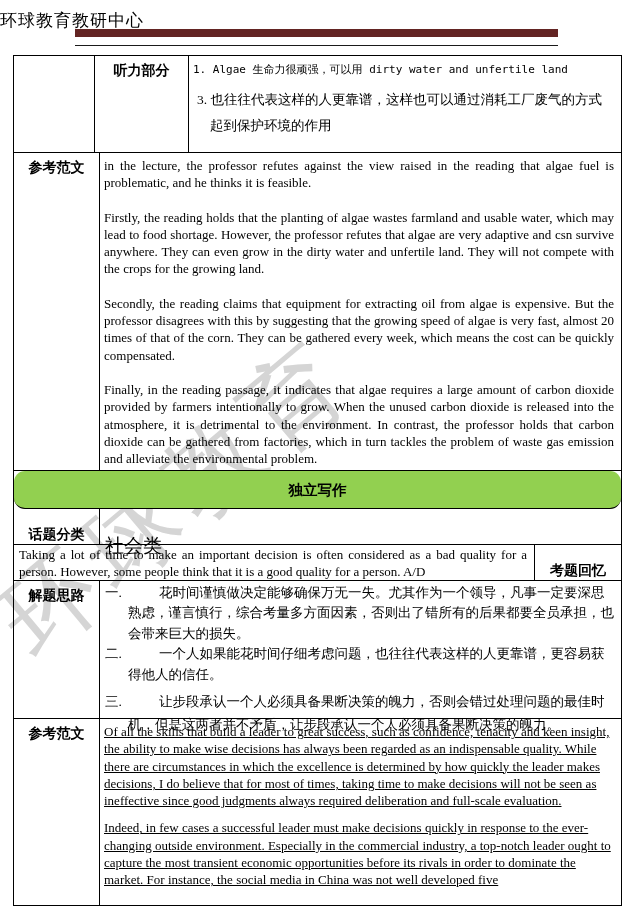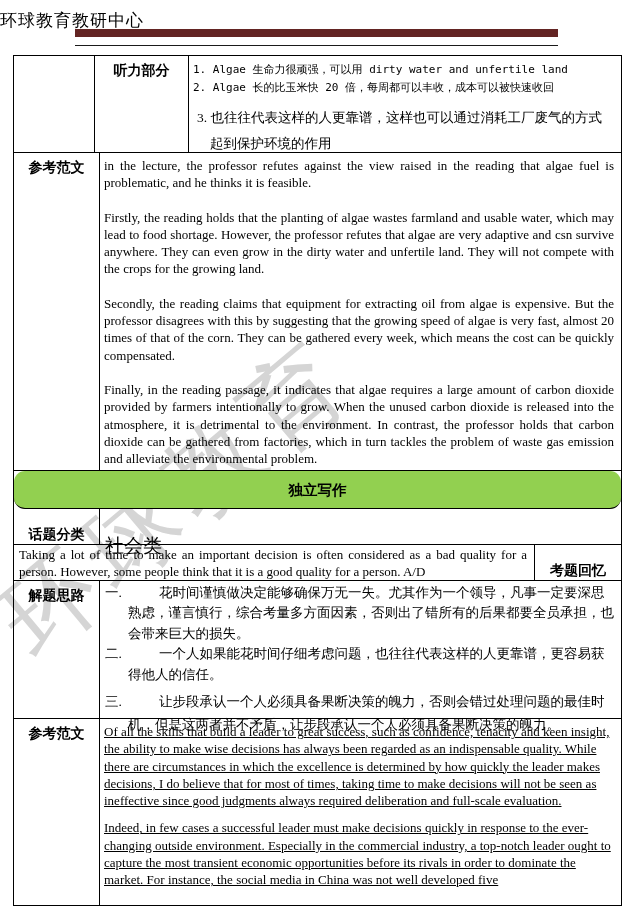--- a/index.html
+++ b/index.html
@@ -86,21 +86,20 @@
 
 <div class="watermark" style="color: rgb(199, 199, 199);">环球教育</div>
 
 <div class="doc-table">
 
   <div class="row row-a">
     <div class="cell spacer-cell"></div>
     <div class="cell label-cell listen-label">听力部分</div>
     <div class="cell content-cell">
       <div class="mono-item">1. Algae 生命力很顽强，可以用 dirty water and unfertile land</div>
-      <div class="mono-item">2. Algae 长的比玉米快 20 倍，每周都可以丰收，成本可以被快速收回</div>
       <div class="listen-item3"><span>3.</span>&nbsp;<span>也往往代表这样的人更靠谱，这样也可以通过消耗工厂废气的方式起到保护环境的作用</span></div>
     </div>
   </div>
 
   <div class="row row-b">
     <div class="cell label-cell">参考范文</div>
     <div class="cell content-cell essay">
       <p>in the lecture, the professor refutes against the view raised in the reading that algae fuel is problematic, and he thinks it is feasible.</p>
       <p>Firstly, the reading holds that the planting of algae wastes farmland and usable water, which may lead to food shortage. However, the professor  refutes that algae are very adaptive and csn survive anywhere. They can even grow in the dirty water and unfertile land. They will not compete with the crops for the growing land.</p>
       <p>Secondly, the reading claims that equipment for extracting oil from algae is expensive. But the professor disagrees with this by suggesting that the growing speed of algae is very fast, almost 20 times of that of the corn. They can be gathered every week, which means the cost can be quickly compensated.</p>

